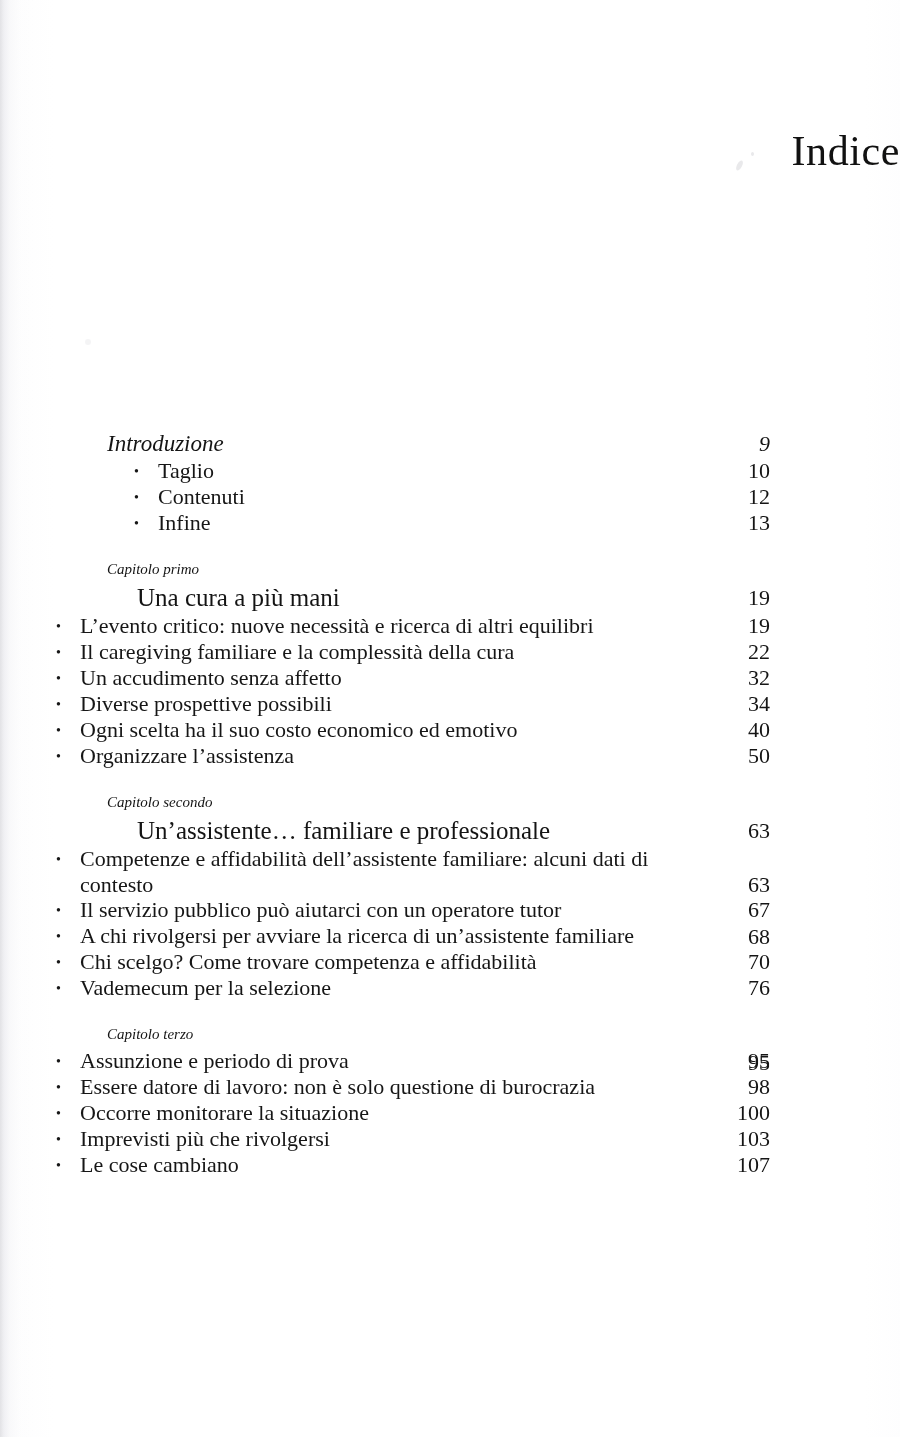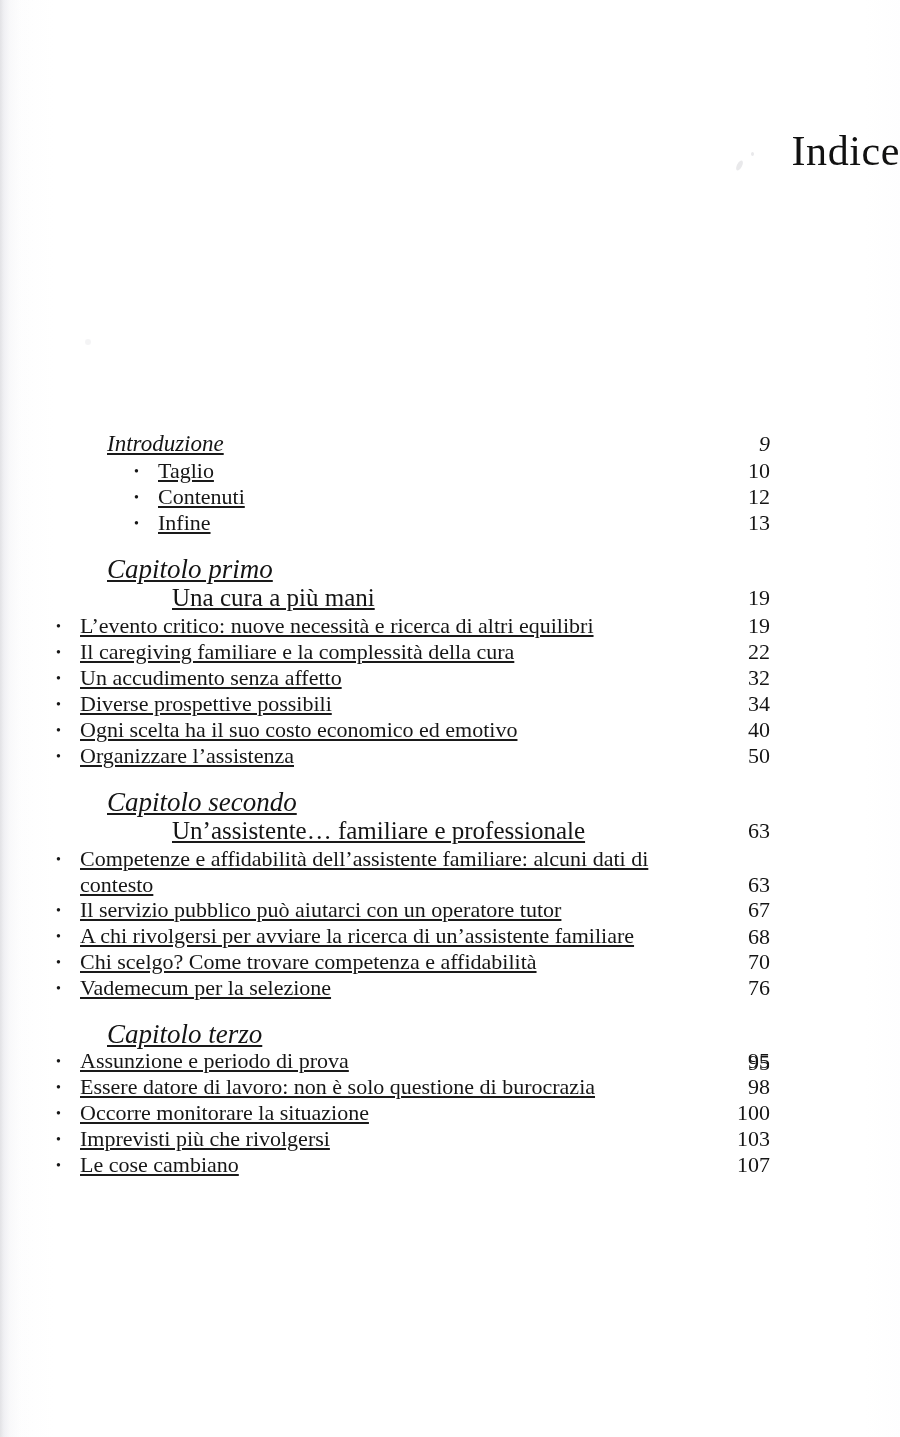--- a/index.html
+++ b/index.html
@@ -55,21 +55,20 @@
 
   .toc {
     position: absolute;
     top: 430px;
     left: 0;
     width: 900px;
   }
 
   .group {
     position: relative;
-    text-decoration: underline;
   }
   .group + .group {
     margin-top: 19px;
   }
 
   .row {
     position: relative;
     display: block;
   }
 
@@ -79,32 +78,31 @@
     right: 130px;
     width: 70px;
     text-align: right;
     font-size: 22px;
     line-height: 25px;
     color: #151515;
   }
 
   .label-chapter {
     font-style: italic;
-    font-size: 27px;
+    font-size: 15px;
     line-height: 28px;
     padding-left: 107px;
     color: #151515;
   }
 
   .section-title {
     font-size: 25px;
     line-height: 30px;
     padding-left: 137px;
     color: #141414;
-    margin-left: 35px;
   }
   .section-title .pageno { line-height: 30px; }
 
   .intro-title {
     font-style: italic;
     font-size: 23px;
     line-height: 28px;
     padding-left: 107px;
     color: #151515;
   }

